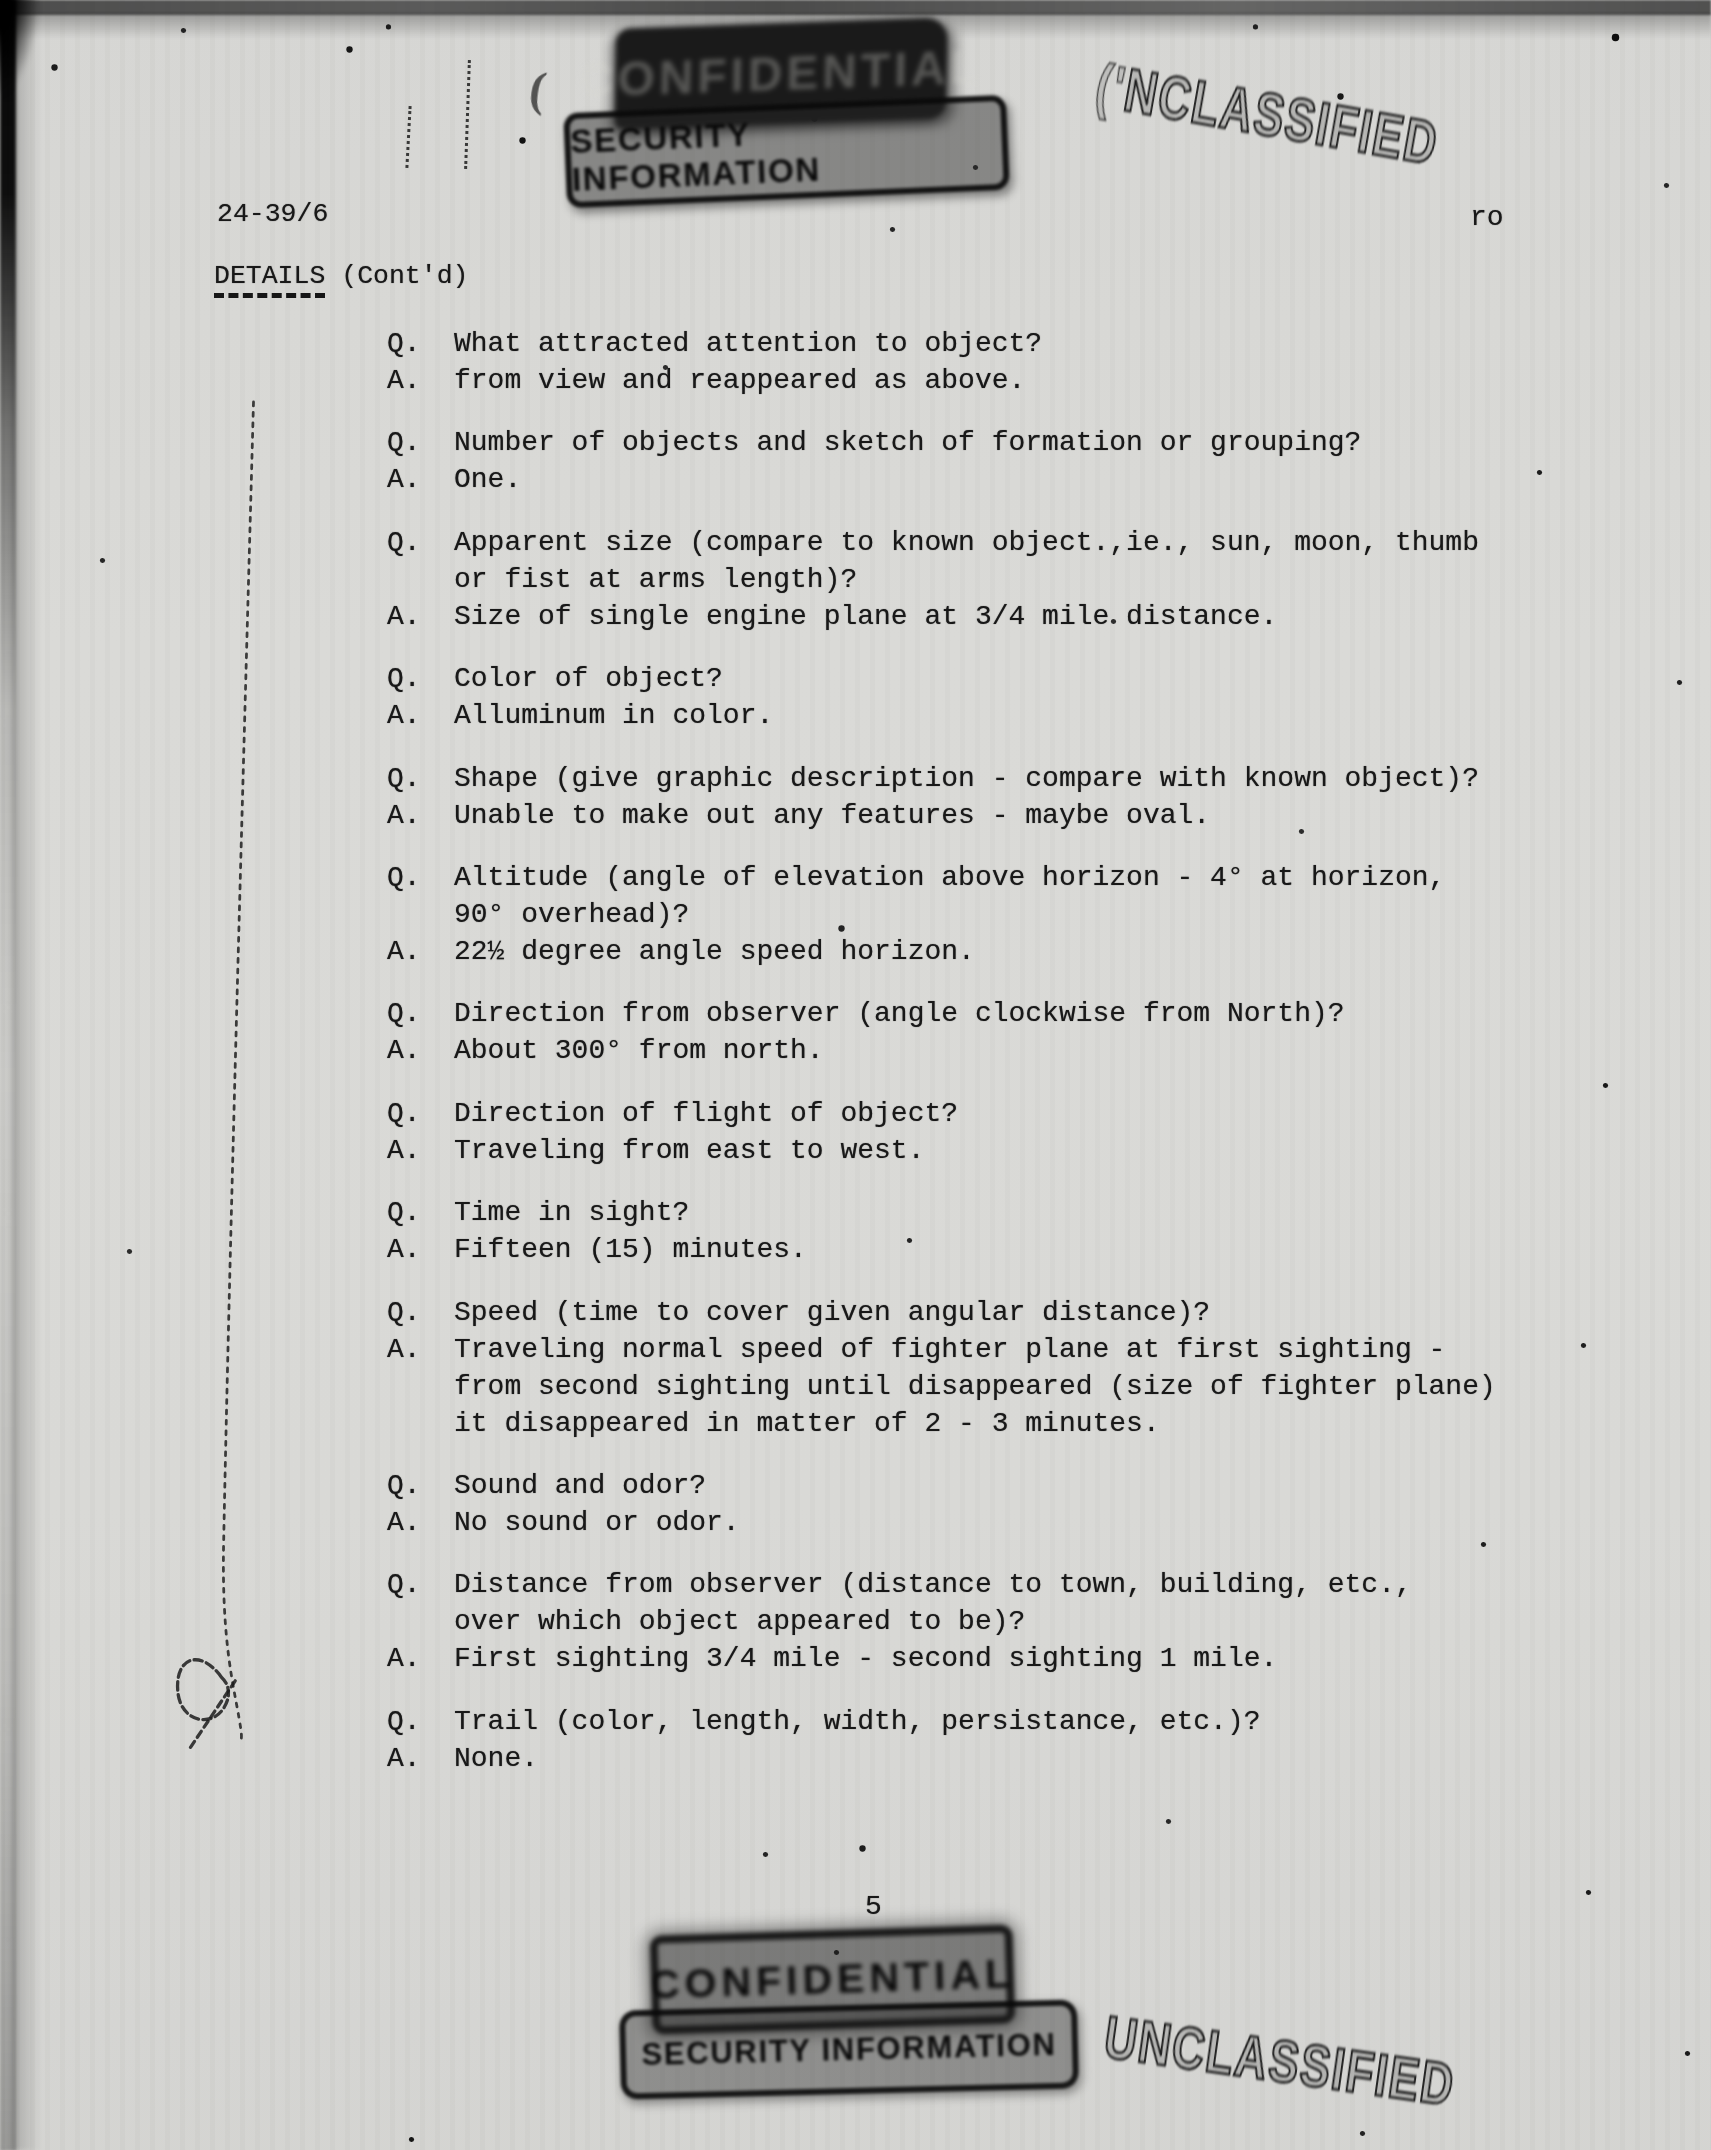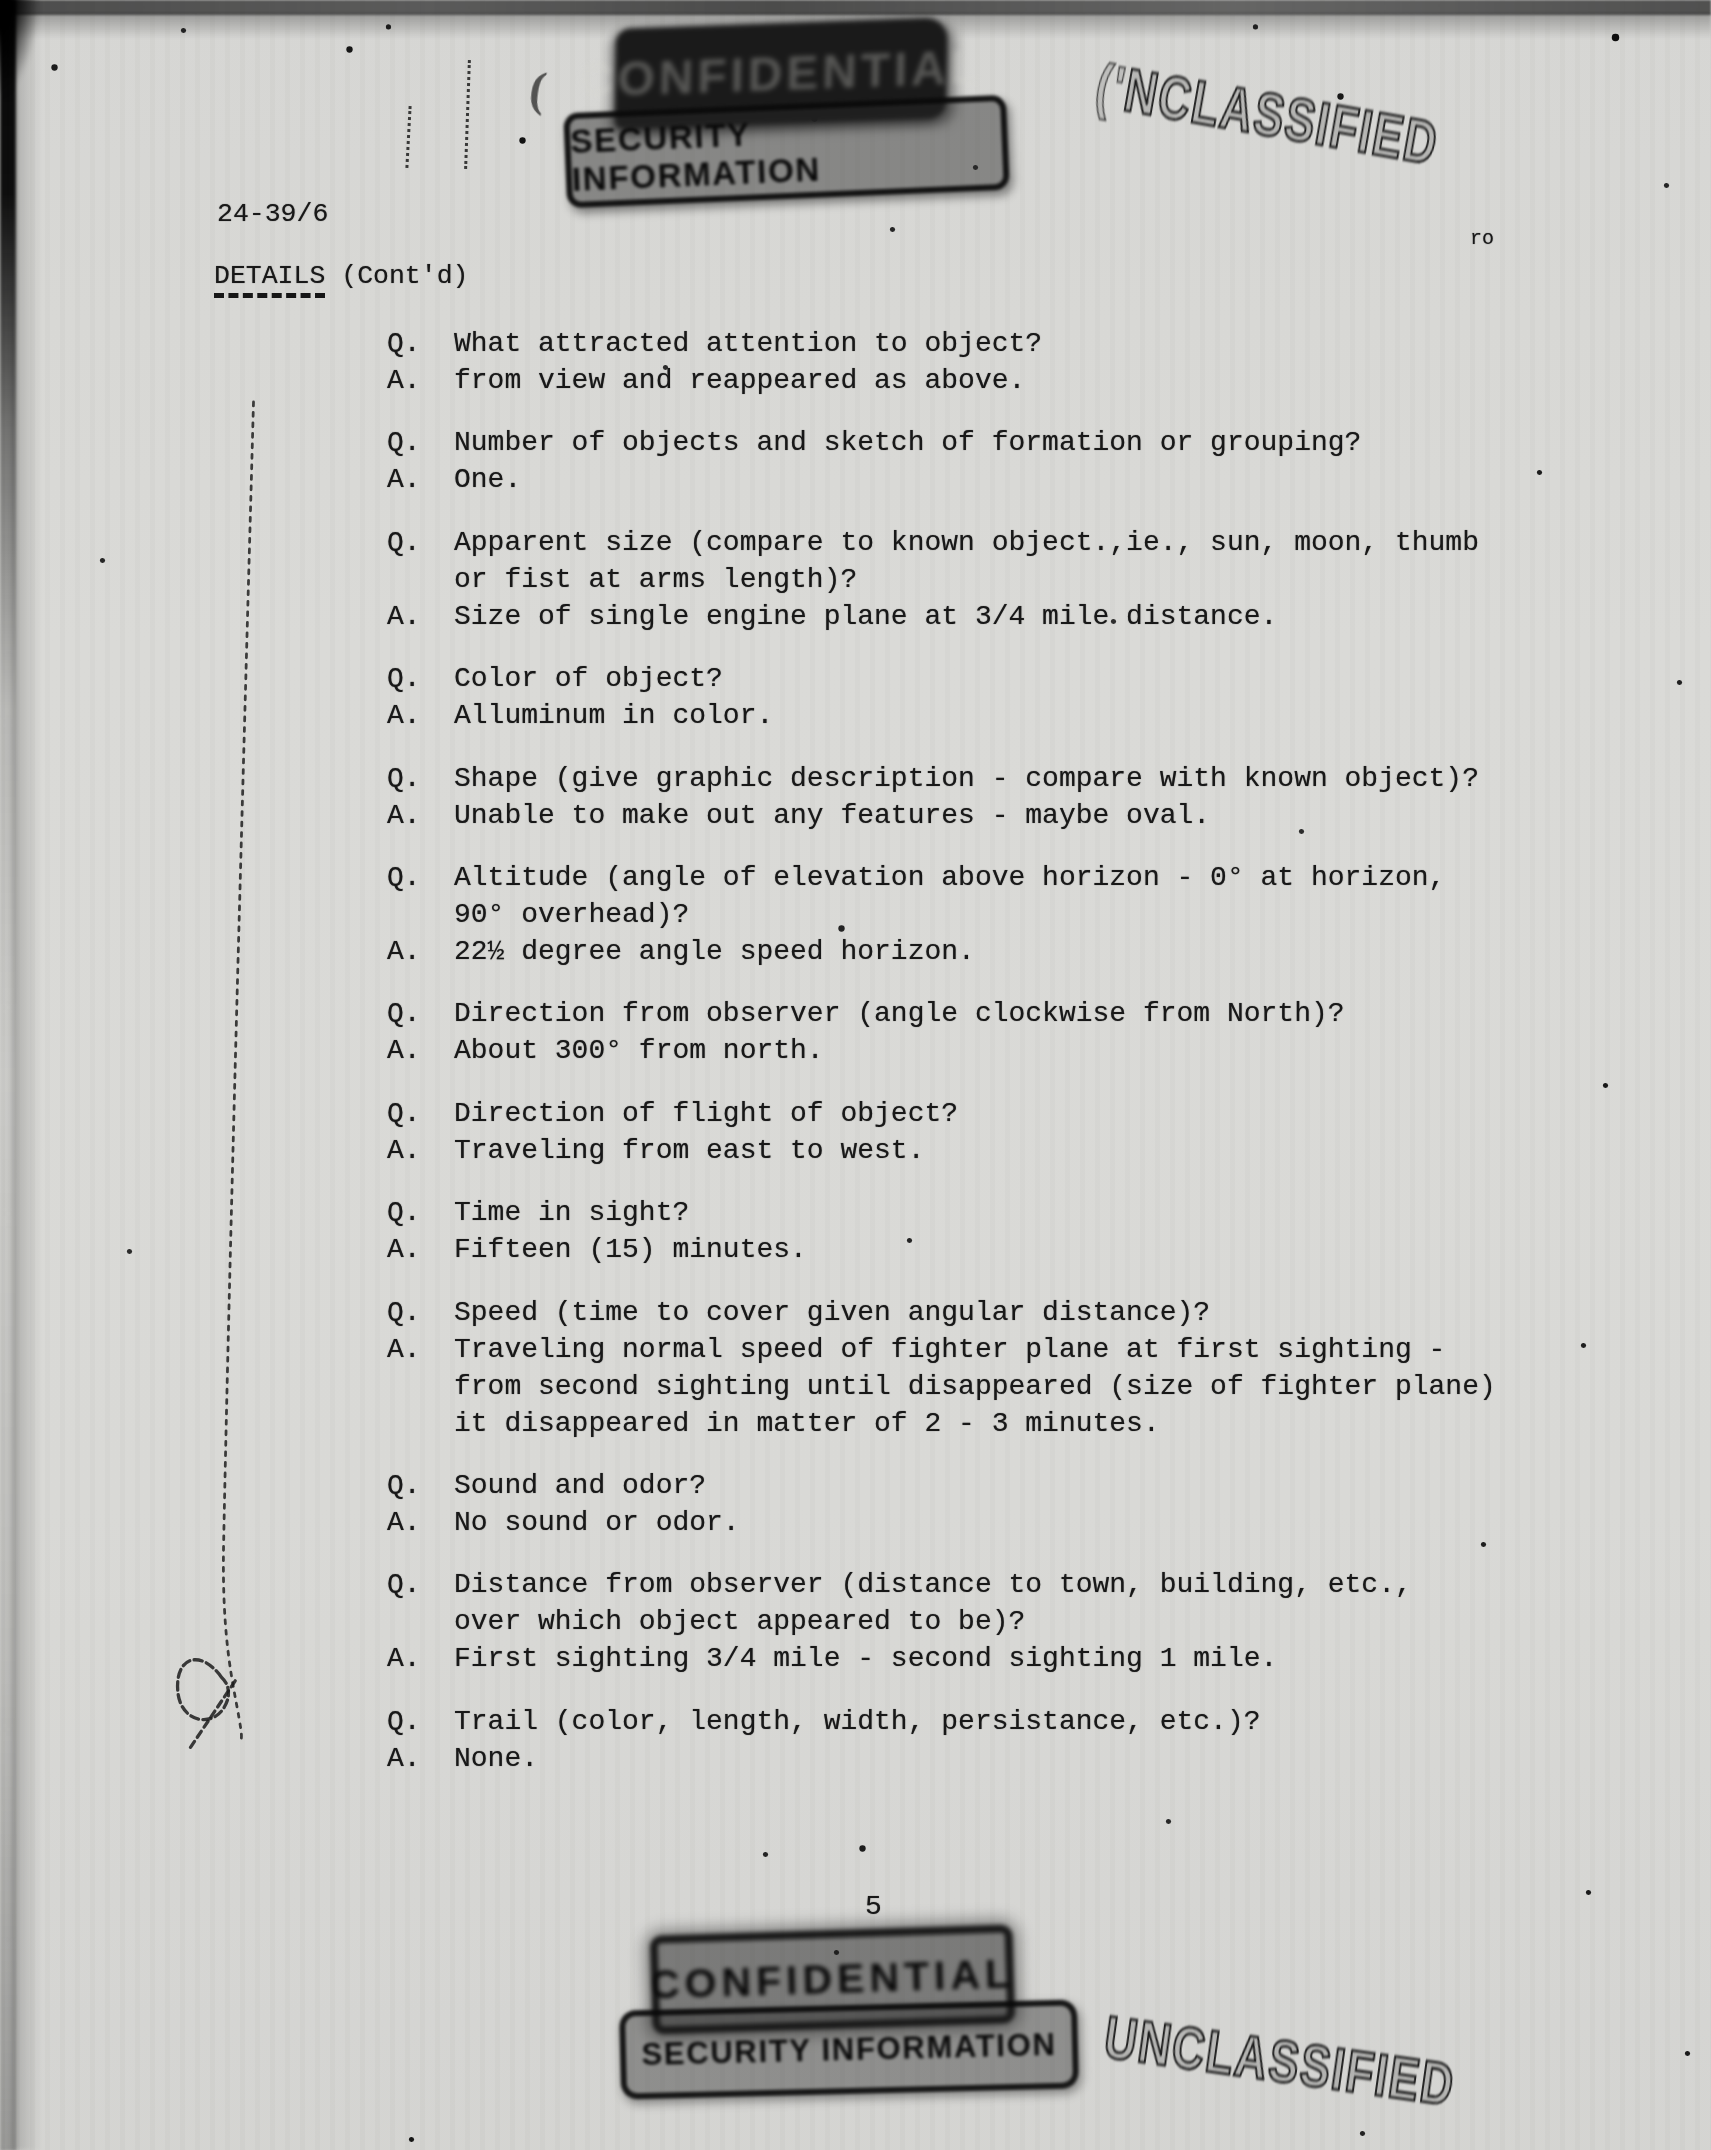--- a/index.html
+++ b/index.html
@@ -38,21 +38,21 @@
       1604px 1084px 0 1.1px #181818, 908px 1239px 0 1.1px #242424, 1582px 1344px 0 1.1px #1f1f1f,
       101px 559px 0 1.1px #252525, 128px 1250px 0 1.1px #2a2a2a, 1482px 1543px 0 1.1px #1e1e1e,
       764px 1853px 0 1.1px #232323, 1167px 1820px 0 1.1px #282828, 1587px 1891px 0 1.1px #1a1a1a,
       410px 2138px 0 1.1px #161616, 1361px 2132px 0 1.1px #212121, 1686px 2052px 0 1.1px #191919,
       664px 366px 0 1.1px #2b2b2b, 891px 228px 0 1.1px #262626, 1112px 620px 0 1.1px #2d2d2d,
       840px 927px 0 1.7px #232323, 861px 1847px 0 1.7px #1d1d1d, 835px 1951px 0 1.1px #202020;
   }
   
   .tw{color:#181818;font-weight:400;text-shadow:0 0 1.1px rgba(24,24,24,.6);filter:blur(0.2px);}
   .doc-number{position:absolute;left:217px;top:199px;font-size:26.5px;}
-  .page-marker{position:absolute;left:1470px;top:202px;font-size:20px;margin-top:25px;}
+  .page-marker{position:absolute;left:1470px;top:202px;font-size:28px;}
   .section-heading{position:absolute;left:214px;top:261px;font-size:26.5px;}
   .section-heading .u{border-bottom:5px dashed #161616;padding-bottom:2.2px;}
   .qa-list{position:absolute;left:387px;top:325px;width:1282px;font-size:28px;line-height:37px;}
   .qa-block{margin-bottom:25.4px;}
   .qa-row{display:flex;}
   .qa-label{width:67px;flex:0 0 67px;}
   .qa-lines{flex:1;white-space:pre;}
   .page-number{position:absolute;left:865px;top:1891px;font-size:28px;}
   
   .stamp{position:absolute;font-family:"Liberation Sans",sans-serif;font-weight:700;}
@@ -170,21 +170,21 @@
           <div class="qa-lines"><div class="qa-line">Shape (give graphic description - compare with known object)?</div></div>
         </div>
         <div class="qa-row">
           <div class="qa-label">A.</div>
           <div class="qa-lines"><div class="qa-line">Unable to make out any features - maybe oval.</div></div>
         </div>
       </div>
       <div class="qa-block">
         <div class="qa-row">
           <div class="qa-label">Q.</div>
-          <div class="qa-lines"><div class="qa-line">Altitude (angle of elevation above horizon - 0° at horizon,</div><div class="qa-line">90° overhead)?</div></div>
+          <div class="qa-lines"><div class="qa-line">Altitude (angle of elevation above horizon - 4° at horizon,</div><div class="qa-line">90° overhead)?</div></div>
         </div>
         <div class="qa-row">
           <div class="qa-label">A.</div>
           <div class="qa-lines"><div class="qa-line">22½ degree angle speed horizon.</div></div>
         </div>
       </div>
       <div class="qa-block">
         <div class="qa-row">
           <div class="qa-label">Q.</div>
           <div class="qa-lines"><div class="qa-line">Direction from observer (angle clockwise from North)?</div></div>

